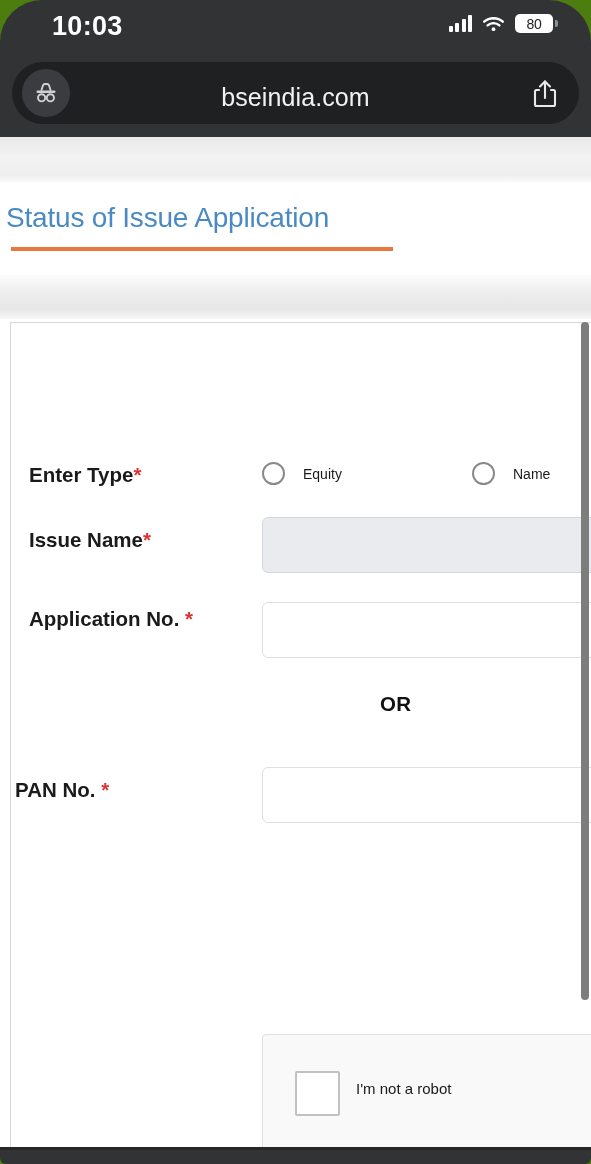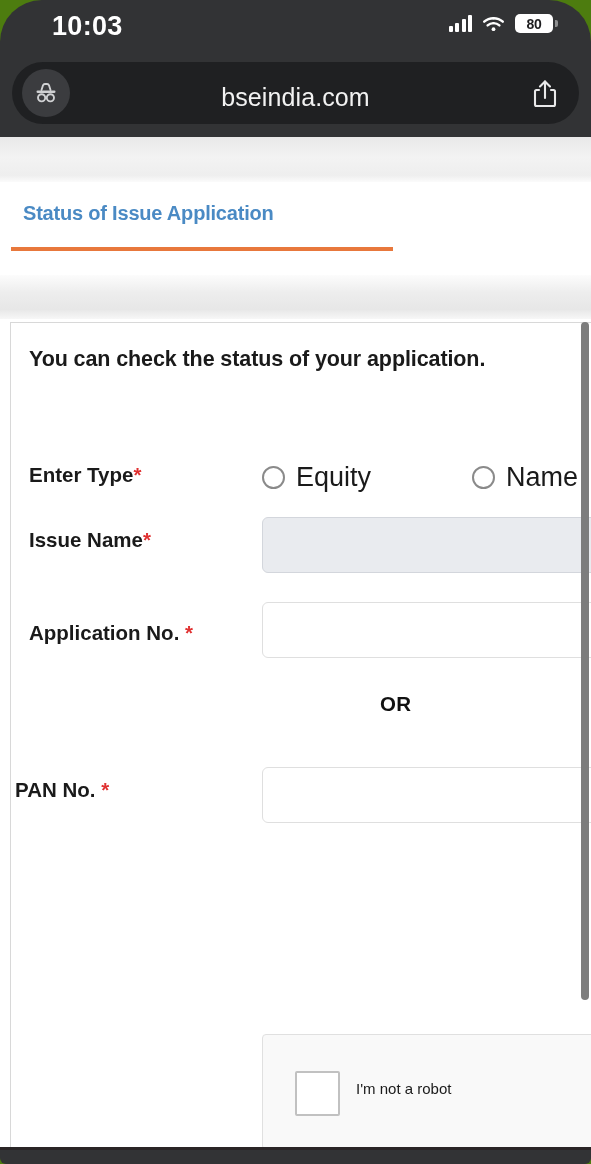--- a/index.html
+++ b/index.html
@@ -47,21 +47,21 @@
   .bars i:nth-child(4) { height: 17px; }
   .wifi { width: 23px; height: 17px; }
   .battery {
     position: relative;
     width: 38px; height: 19px;
     border-radius: 5px;
     background: #ffffff;
     display: flex; align-items: center; justify-content: center;
   }
   .battery .lvl {
-    font-size: 14px; font-weight: 700; color: #1d1d1f;
+    font-size: 14px; font-weight: 400; color: #1d1d1f;
     letter-spacing: -0.3px; line-height: 1;
   }
   .battery::after {
     content: ""; position: absolute; right: -5px; top: 6px;
     width: 3px; height: 7px; border-radius: 0 2px 2px 0;
     background: rgba(255,255,255,0.45);
   }
 
   #urlbar {
     position: absolute; left: 12px; top: 62px;
@@ -94,22 +94,22 @@
   }
   #blur-band-top {
     position: absolute; left: 0; top: 0; width: 591px; height: 45px;
     background: linear-gradient(180deg,#e9e9e9 0%,#f3f3f3 45%,#eeeeee 85%,#fbfbfb 100%);
   }
   #title-area {
     position: absolute; left: 0; top: 45px; width: 591px; height: 93px;
     background: #ffffff;
   }
   #page-title {
-    position: absolute; left: 23px; top: 20px;
-    font-size: 20px; font-weight: 700; color: #4a8ac4;
+    position: absolute; left: 6px; top: 20px;
+    font-size: 28px; font-weight: 400; color: #4a8ac4;
     letter-spacing: -0.2px;
   }
   #title-rule {
     position: absolute; left: 11px; top: 65px;
     width: 382px; height: 4px; background: #e8783c;
   }
   #blur-band-mid {
     position: absolute; left: 0; top: 138px; width: 591px; height: 44px;
     background: linear-gradient(180deg,#fcfcfc 0%,#ededed 40%,#e7e7e7 78%,#f7f7f7 100%);
   }
@@ -141,21 +141,21 @@
   .req { color: #e03131; font-weight: 700; }
 
   .radio-group {
     position: absolute; display: flex; align-items: center;
   }
   .radio {
     width: 23px; height: 23px; border-radius: 50%;
     border: 2px solid #8a8a8a; background: #fff;
     flex: 0 0 auto;
   }
-  .radio-label { font-size: 27px; color: #1a1a1a; margin-left: 11px; }
+  .radio-label { font-size: 14px; color: #1a1a1a; margin-left: 18px; }
 
   .field {
     position: absolute;
     height: 56px;
     border: 1px solid #dfdfdf;
     border-radius: 6px;
     background: #ffffff;
   }
   .field.disabled {
     background: #e9ebef;
@@ -270,37 +270,36 @@
     <div id="title-area">
       <div id="page-title">Status of Issue Application</div>
       <div id="title-rule"></div>
     </div>
 
     <div id="blur-band-mid"></div>
 
     <div id="card">
       <div class="card-inner">
 
-        <div class="lead">You can check the status of your application.</div>
 
         <div class="row-label" style="left:18px; top:140px;"><span>Enter Type</span><span class="req">*</span></div>
 
         <div class="radio-group" style="left:251px; top:139px;">
           <span class="radio"></span>
           <span class="radio-label">Equity</span>
         </div>
         <div class="radio-group" style="left:461px; top:139px;">
           <span class="radio"></span>
           <span class="radio-label">Name</span>
         </div>
 
         <div class="row-label" style="left:18px; top:205px;"><span>Issue Name</span><span class="req">*</span></div>
         <div class="field disabled" style="left:251px; top:194px; width:360px;"></div>
 
-        <div class="row-label" style="left:18px; top:298px;text-align:right;"><span>Application No. </span><span class="req">*</span></div>
+        <div class="row-label" style="left:18px; top:284px;text-align:right;"><span>Application No. </span><span class="req">*</span></div>
         <div class="field" style="left:251px; top:279px; width:360px;"></div>
 
         <div class="or-text" style="left:369px; top:369px;">OR</div>
 
         <div class="row-label" style="left:4px; top:455px;"><span>PAN No. </span><span class="req">*</span></div>
         <div class="field" style="left:251px; top:444px; width:360px;"></div>
 
         <div id="captcha">
           <div id="captcha-checkbox"></div>
           <div id="captcha-label">I'm not a robot</div>

